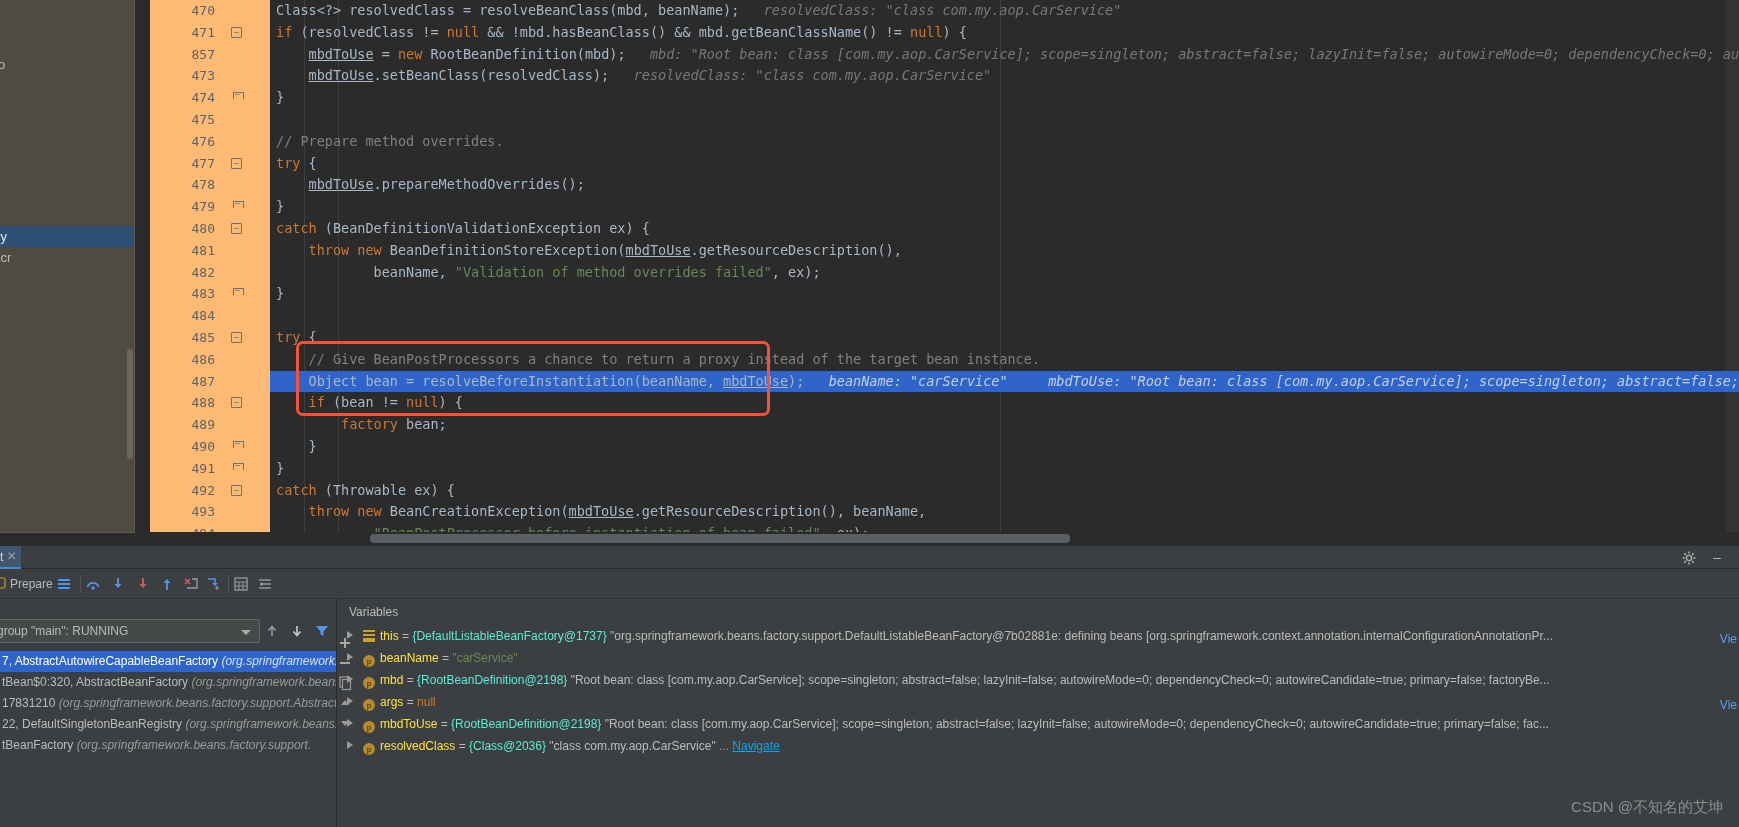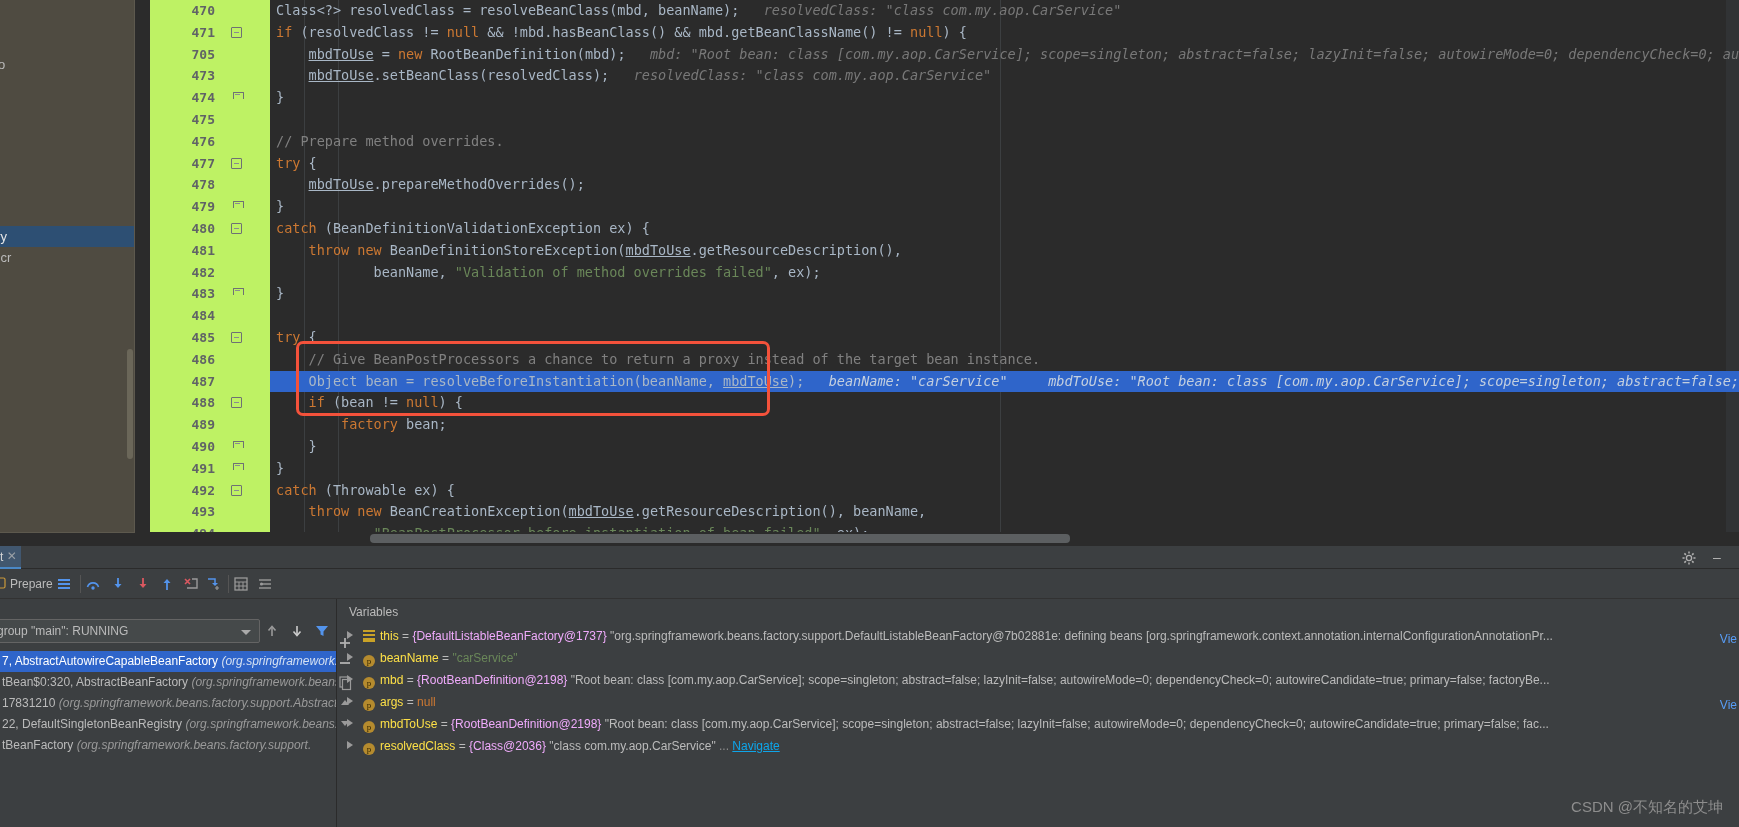--- a/index.html
+++ b/index.html
@@ -12,22 +12,21 @@
   }
   .app { position: relative; width: 1739px; height: 827px; background: #2b2b2b; }
 
   
   .editor {
     position: absolute; left: 0; top: 0; width: 1739px; height: 545px;
     background: #2b2b2b; overflow: hidden;
   }
   .gutter {
     position: absolute; left: 150px; top: 0; width: 120px; height: 610px;
-    background: #bef264;
-    font-weight: bold;
+    background: #fdba74;
   }
   .gutter-line {
     position: relative; height: 21.8px; line-height: 21.8px;
     font-family: "DejaVu Sans Mono", monospace; font-size: 13px;
     color: #606366; text-align: right; padding-right: 55px;
     white-space: nowrap;
   }
   .fold {
     position: absolute; right: 28px; top: 5px; width: 11px; height: 11px;
     border: 1px solid #6e7174; border-radius: 1px;
@@ -220,21 +219,21 @@
     background: linear-gradient(#c9a227 0 2px, transparent 2px 4px,
       #c9a227 4px 6px, transparent 6px 8px, #c9a227 8px 10px);
   }
   .vi-param {
     border-radius: 50%; background: #b58b2e; color: #3c2b00;
     font-size: 9px; line-height: 12px; text-align: center;
     font-family: "Liberation Serif", serif;
   }
   .v-name { color: #fde047; }
   .v-eq { color: #bbbbbb; }
-  .v-ref { color: #f0abfc; margin-top: 40px; }
+  .v-ref { color: #5eead4; margin-top: 40px; }
   .v-str { color: #6a8759; }
   .v-plain { color: #bbbbbb; }
   .v-null { color: #cc7832; }
   .v-link { color: #0ea5e9; text-decoration: underline; }
   .v-ellipsis { color: #8d8d8d; }
 
   .vars-side {
     position: absolute; left: 0px; top: 36px; width: 24px;
   }
   .vars-side .ico-btn { margin: 0 auto 10px auto; }
@@ -261,21 +260,21 @@
 
 <div class="app">
 
   <div class="editor">
 
     <div class="editor-right-strip"></div>
 
     <div class="gutter" id="gutter">
         <div class="gutter-line">470</div>
         <div class="gutter-line">471<span class="fold open"></span></div>
-        <div class="gutter-line">705</div>
+        <div class="gutter-line">857</div>
         <div class="gutter-line">473</div>
         <div class="gutter-line">474<span class="fold end"></span></div>
         <div class="gutter-line">475</div>
         <div class="gutter-line">476</div>
         <div class="gutter-line">477<span class="fold open"></span></div>
         <div class="gutter-line">478</div>
         <div class="gutter-line">479<span class="fold end"></span></div>
         <div class="gutter-line">480<span class="fold open"></span></div>
         <div class="gutter-line">481</div>
         <div class="gutter-line">482</div>

